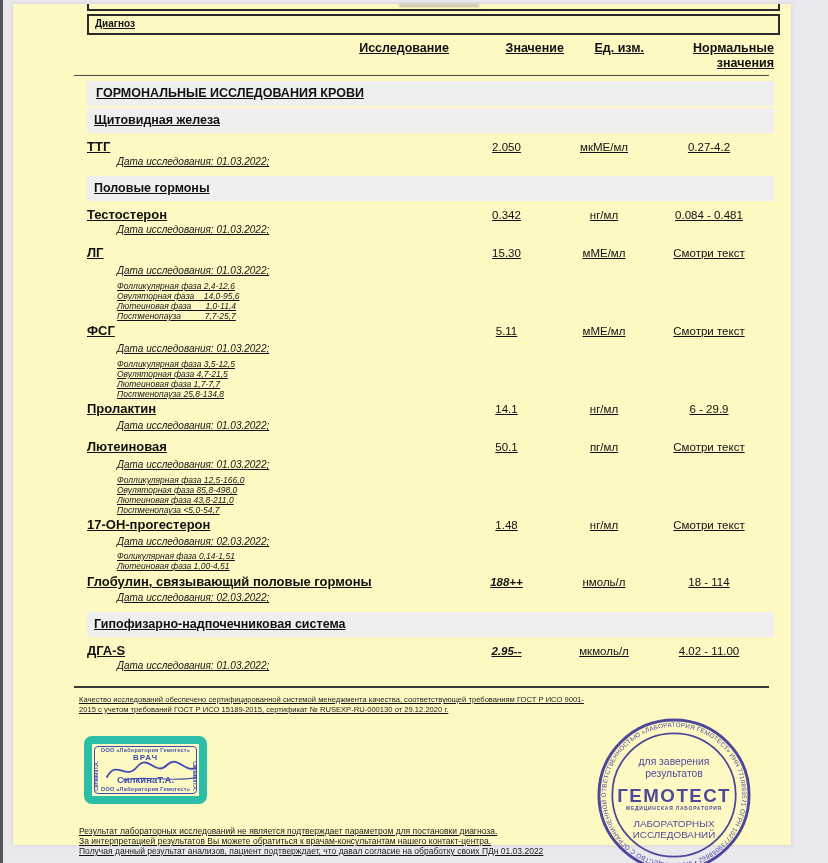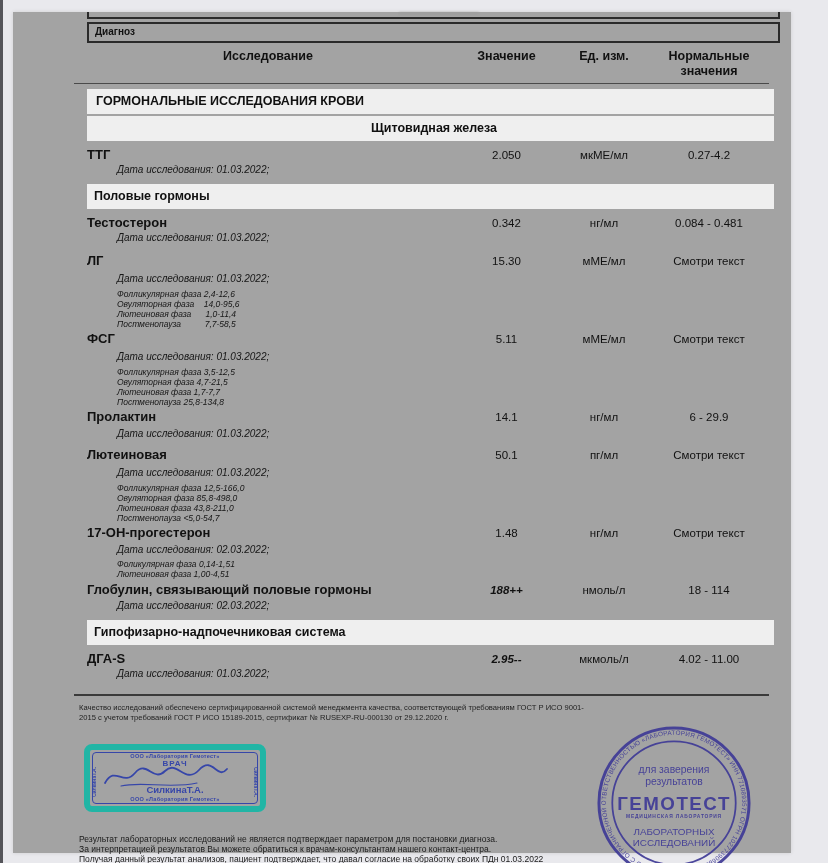--- a/index.html
+++ b/index.html
@@ -5,22 +5,22 @@
   * { margin:0; padding:0; box-sizing:border-box; }
   html,body { width:828px; height:863px; }
   body {
     position:relative; overflow:hidden;
     background:#e9e9ed;
     font-family:"Liberation Sans","DejaVu Sans",sans-serif;
     color:#111;
   }
   .left-edge { position:absolute; left:0; top:0; width:3px; height:100%; background:#55555a; }
   .page {
-    position:absolute; left:13px; top:12px; width:778px; height:841px;
-    background:#a3a3a3; box-shadow:0 0 4px rgba(0,0,0,.12);
+    position:absolute; left:13px; top:4px; width:778px; height:841px;
+    background:#fef9c3; box-shadow:0 0 4px rgba(0,0,0,.12);text-decoration:underline;
   }
   .content { padding:0 22px 0 61px; }
 
   
   .cut-box {
     margin-left:13px; width:693px; height:7px;
     border-left:2px solid #2a2a2a; border-right:2px solid #2a2a2a; border-bottom:2px solid #2a2a2a;
     position:relative;
   }
   .cut-box .smudge {
@@ -32,29 +32,29 @@
     border:2px solid #2a2a2a; padding:2px 6px 4px;
     font-size:10px; font-weight:bold;
   }
 
   
   .thead {
     display:grid; grid-template-columns:362px 115px 80px 130px;
     margin:6px 0 0 13px; width:687px;
     font-weight:bold; font-size:12.5px; line-height:15px;
   }
-  .thead > div { text-align:center; }
+  .thead > div { text-align:right; }
   .head-rule { border:0; border-top:1.5px solid #4a4a4a; margin-top:4px; }
 
   
   .section-bar {
     margin-left:13px; width:687px; background:#efefef;
     font-weight:bold; font-size:12.5px; padding:5px 0 6px 7px;
   }
-  .mt-sm { margin-top:2px;text-align:center; } .mt-md { margin-top:5px;padding-left:9px; } .mt-lg { margin-top:9px; }
+  .mt-sm { margin-top:2px; } .mt-md { margin-top:5px;padding-left:9px; } .mt-lg { margin-top:9px; }
 
   
   .row {
     display:grid; grid-template-columns:362px 115px 80px 130px;
     margin:6px 0 0 13px; width:687px; align-items:baseline;
   }
   .row .name { font-weight:bold; font-size:13px; line-height:15px; }
   .row .val, .row .unit, .row .norm { text-align:center; font-size:11.5px; }
   .row .val.em { font-weight:bold; font-style:italic; }
   .date { margin:2px 0 0 43px; font-style:italic; font-size:10px; color:#161616; }
@@ -65,22 +65,22 @@
   .footer { position:relative; }
   .foot-rule { border:0; border-top:2.5px solid #3a3a3a; margin-top:15px; }
   .cert { margin:7px 0 0 5px; width:505px; font-size:7.6px; line-height:9.6px; color:#222; }
   .stamps-zone { position:relative; height:112px; }
   .disclaimer { margin-left:5px; font-size:8.5px; line-height:10px; color:#1a1a1a; }
   .print-row { position:relative; margin:19px 0 0 5px; font-size:11px; height:14px; }
   .page-indicator { position:absolute; left:275px; top:0; }
 
   
   .doctor-stamp {
-    position:absolute; left:10px; top:22px; width:182px; height:68px;
-    border:6px solid #14b8a6; border-radius:8px; color:#2b3caa;
+    position:absolute; left:10px; top:22px; width:123px; height:68px;
+    border:8px solid #14b8a6; border-radius:8px; color:#2b3caa;
     padding:2px; opacity:.9;
   }
   .ds-inner {
     width:100%; height:100%; border:1px solid #2b3caa; border-radius:4px;
     text-align:center; position:relative; overflow:hidden;
   }
   .ds-org { font-size:5.6px; font-weight:bold; letter-spacing:.2px; }
   .ds-role { font-size:8px; font-weight:bold; letter-spacing:1px; }
   .ds-name { font-size:9.5px; font-weight:bold; position:absolute; left:0; right:0; bottom:8px; }
   .ds-org.bottom { position:absolute; left:0; right:0; bottom:1px; }
@@ -146,21 +146,21 @@
       <div class="name">ЛГ</div>
       <div class="val">15.30</div>
       <div class="unit">мМЕ/мл</div>
       <div class="norm">Смотри текст</div>
     </div>
     <div class="date" style="margin-top:5px">Дата исследования: 01.03.2022;</div>
     <div class="phases">
       <div class="phase">Фолликулярная фаза 2,4-12,6</div>
       <div class="phase">Овуляторная фаза    14,0-95,6</div>
       <div class="phase">Лютеиновая фаза      1,0-11,4</div>
-      <div class="phase">Постменопауза          7,7-58,5</div>
+      <div class="phase">Постменопауза          7,7-25,7</div>
     </div>
 
     <div class="row" style="margin-top:2px">
       <div class="name">ФСГ</div>
       <div class="val">5.11</div>
       <div class="unit">мМЕ/мл</div>
       <div class="norm">Смотри текст</div>
     </div>
     <div class="date" style="margin-top:5px">Дата исследования: 01.03.2022;</div>
     <div class="phases">

